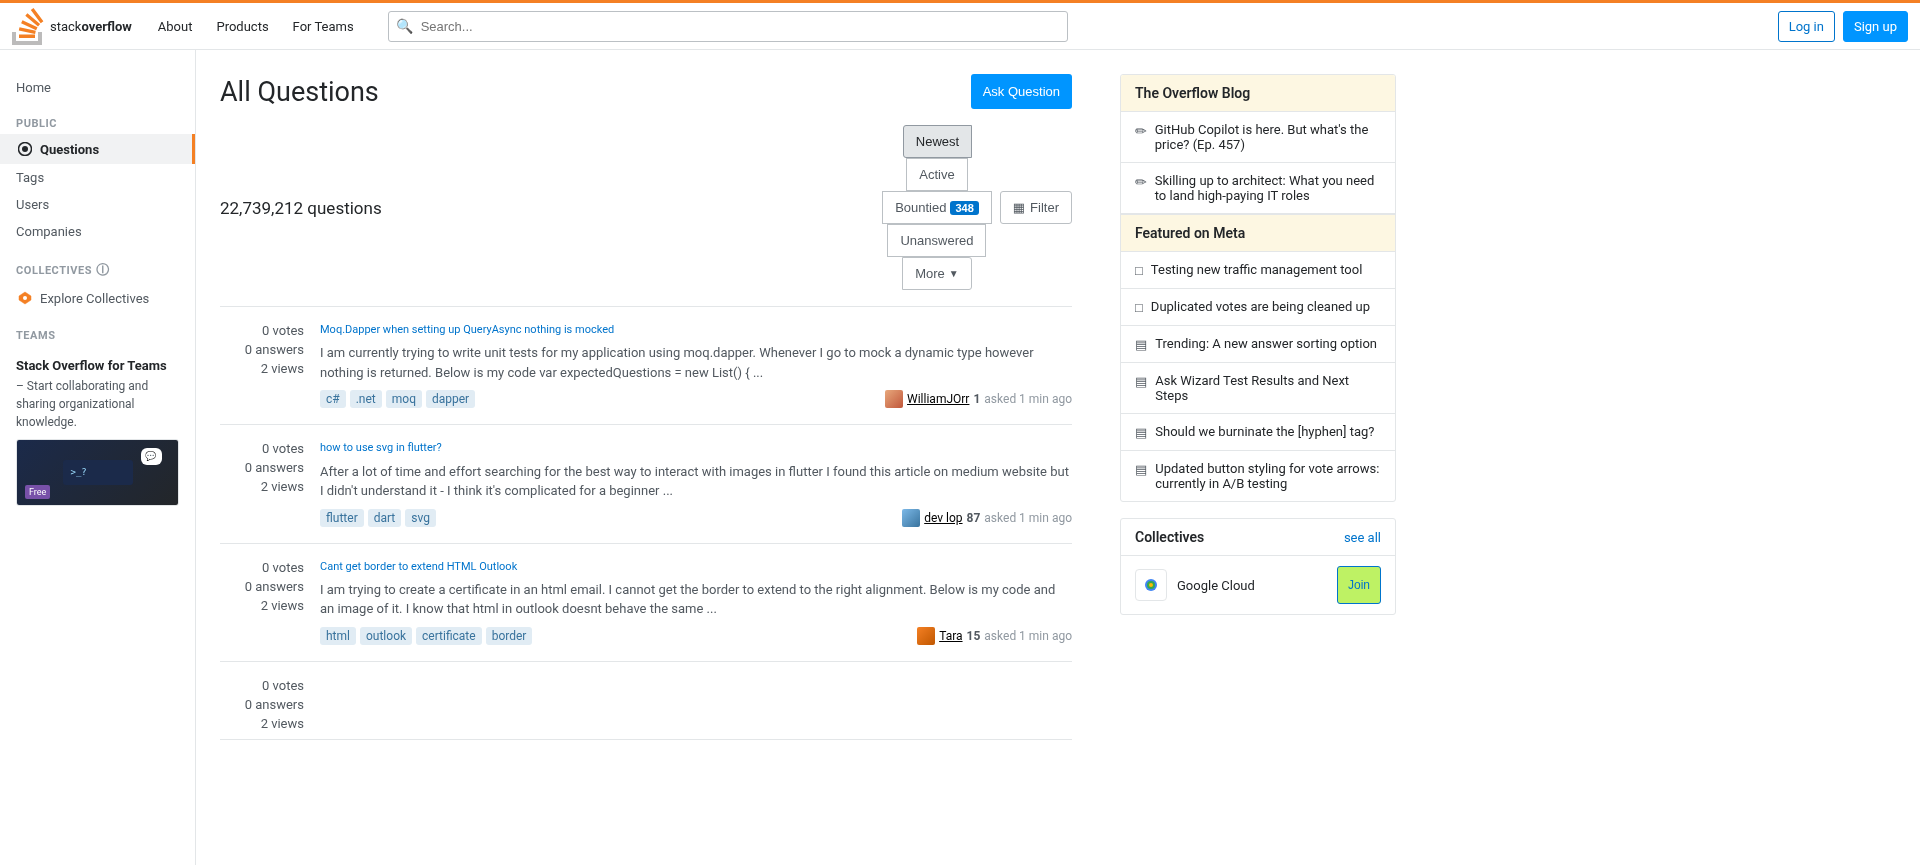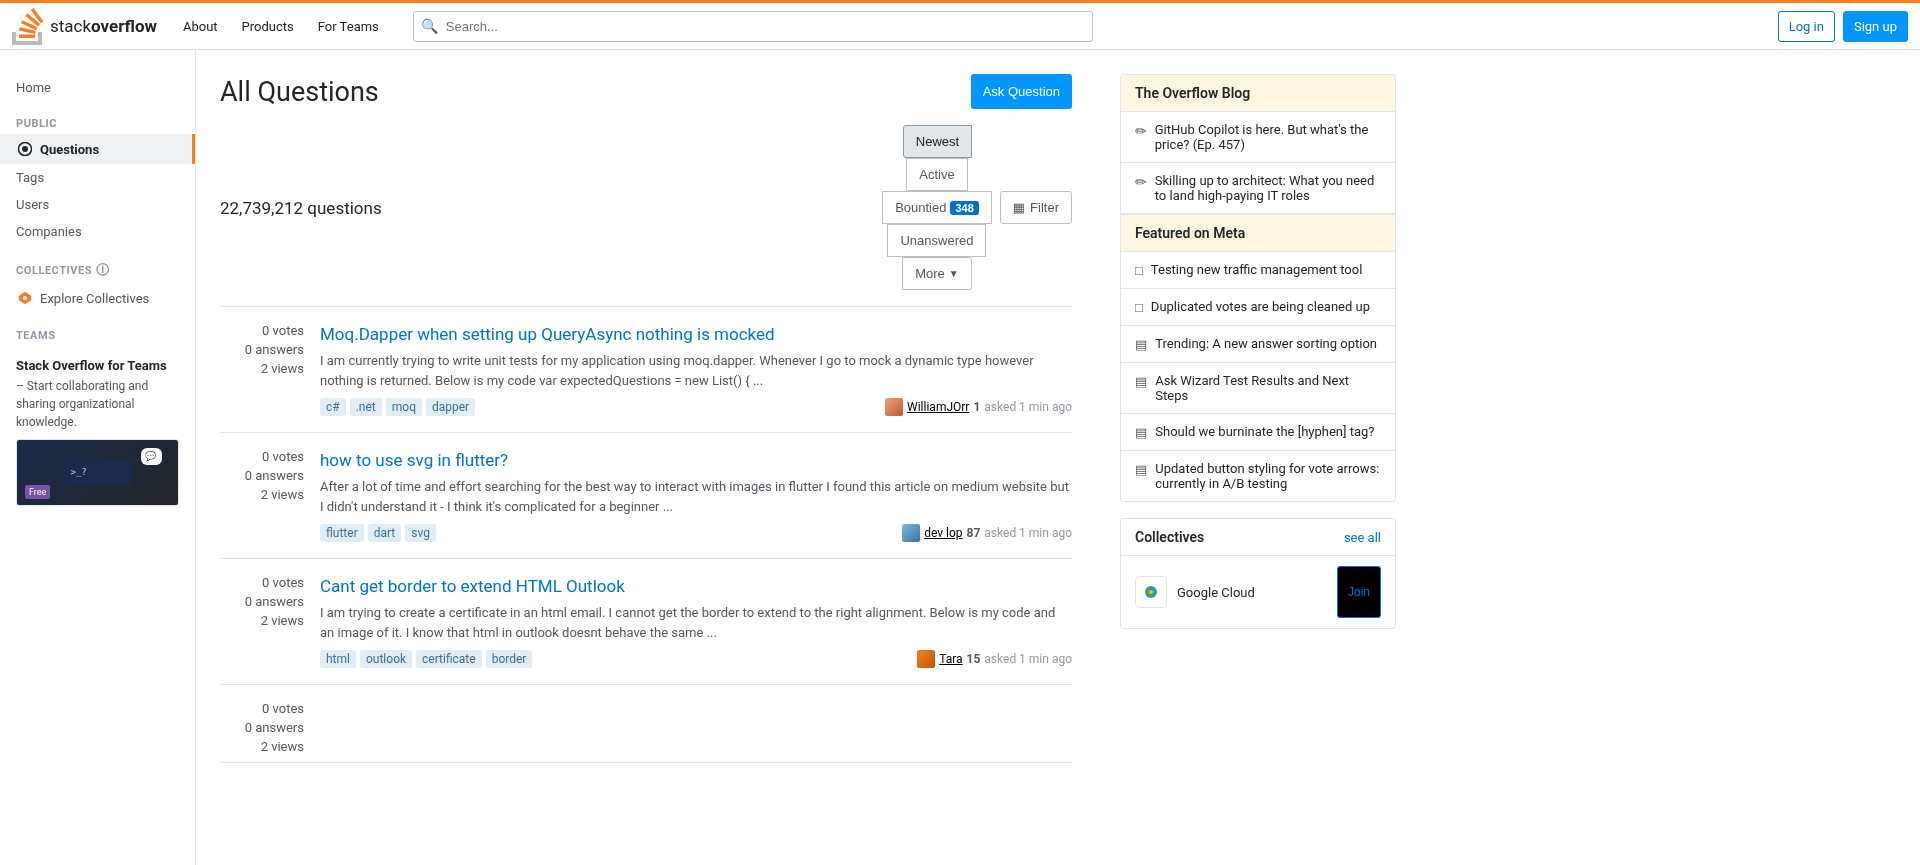--- a/index.html
+++ b/index.html
@@ -51,21 +51,21 @@
     .badge-count { background: #0074cc; color: #fff; border-radius: 3px; padding: 1px 5px; font-size: 11px; font-weight: 700; }
     .filter-more { border-radius: 0 3px 3px 0; display: flex; align-items: center; gap: 4px; }
     .filter-btn-filter { background: #fff; color: #525960; border: 1px solid #bbc0c4; padding: 8px 12px; font-size: 13px; cursor: pointer; border-radius: 3px; margin-left: 8px; display: flex; align-items: center; gap: 5px; }
 
     
     .question-list { border-top: 1px solid #e3e6e8; }
     .question-item { display: flex; padding: 16px 0; border-bottom: 1px solid #e3e6e8; }
     .question-stats { display: flex; flex-direction: column; align-items: flex-end; min-width: 100px; padding-right: 16px; gap: 4px; }
     .stat { font-size: 13px; color: #525960; text-align: right; }
     .question-body { flex: 1; }
-    .question-title { font-size: 17px; color: #0074cc; text-decoration: none; line-height: 1.3; display: block; margin-bottom: 6px; }
+    .question-title { font-size: 11px; color: #0074cc; text-decoration: none; line-height: 1.3; display: block; margin-bottom: 6px; }
     .question-excerpt { font-size: 13px; color: #525960; line-height: 1.5; margin-bottom: 8px; }
     .question-footer { display: flex; align-items: center; justify-content: space-between; }
     .tags { display: flex; gap: 4px; flex-wrap: wrap; }
     .tag { background: #e1ecf4; color: #39739d; padding: 2px 6px; border-radius: 3px; font-size: 12px; cursor: pointer; text-decoration: none; }
     .question-meta { font-size: 12px; color: #9199a1; display: flex; align-items: center; gap: 4px; }
     .user-name { color: #000000; }
     .user-rep { color: #525960; font-weight: 700; }
 
     
     #right-sidebar { width: 300px; min-width: 300px; padding: 24px 0 24px 24px; }
@@ -77,21 +77,21 @@
     .widget-item a { color: #232629; text-decoration: none; }
     .pencil-icon { color: #525960; font-size: 14px; flex-shrink: 0; margin-top: 1px; }
     .featured-meta-header { background: #fdf7e2; padding: 10px 14px; font-size: 14px; font-weight: 600; color: #232629; border-bottom: 1px solid #e3e6e8; border-top: 1px solid #e3e6e8; }
     .collectives-widget { border: 1px solid #e3e6e8; border-radius: 3px; margin-bottom: 16px; overflow: hidden; }
     .collectives-header { display: flex; justify-content: space-between; align-items: center; padding: 10px 14px; border-bottom: 1px solid #e3e6e8; }
     .collectives-title { font-size: 14px; font-weight: 600; }
     .see-all-link { color: #0074cc; font-size: 13px; text-decoration: none; }
     .collective-item { display: flex; align-items: center; gap: 10px; padding: 10px 14px; }
     .collective-logo { width: 32px; height: 32px; border-radius: 4px; display: flex; align-items: center; justify-content: center; }
     .google-cloud-logo { background: #fff; border: 1px solid #e3e6e8; }
-    .join-btn { margin-left: auto; background: #000000; color: #0074cc; border: 1px solid #0074cc; border-radius: 3px; padding: 18px 10px; font-size: 12px; cursor: pointer; }
+    .join-btn { margin-left: auto; background: #bef264; color: #0074cc; border: 1px solid #0074cc; border-radius: 3px; padding: 11px 10px; font-size: 12px; cursor: pointer; }
 
     
     ::-webkit-scrollbar { width: 6px; }
     ::-webkit-scrollbar-track { background: #f1f1f1; }
     ::-webkit-scrollbar-thumb { background: #c8ccd0; border-radius: 3px; }
 
     
     .teams-promo-box { margin: 8px 16px; border: 1px solid #e3e6e8; border-radius: 3px; overflow: hidden; background: #fff; }
     .promo-img { width: 100%; height: 65px; background: linear-gradient(135deg, #1b2a4a 0%, #232629 100%); display: flex; align-items: center; justify-content: center; position: relative; }
     .promo-terminal { background: #1b2a4a; color: #fff; font-family: monospace; font-size: 11px; padding: 6px 8px; border-radius: 3px; width: 70px; }
@@ -102,21 +102,21 @@
 </head>
 <body>
 
 <header id="header">
   <a class="logo" href="#">
 
     <svg width="32" height="37" viewBox="0 0 32 37" xmlns="http://www.w3.org/2000/svg" style="margin-right:6px">
       <path d="M26 33v-9h4v13H0V24h4v9h22z" fill="#BCBBBB"></path>
       <path d="M21.5 0l-2.7 2 9.9 13.3 2.7-2L21.5 0zM26 18.4L13.3 7.8l2.1-2.5 12.7 10.6-2.1 2.5zM9.1 15.2l15 7 1.4-3-15-7-1.4 3zm14 10.79l.7-3.2-16.3-3.5-.7 3.2 16.3 3.5zM23 30H7v-3.5h16V30z" fill="#F48024"></path>
     </svg>
-    <span style="font-size:17px;font-weight:400;color:#232629;"><span style="font-weight:400">stack</span><span style="font-weight:700">overflow</span></span>
+    <span style="font-size:13px;font-weight:400;color:#232629;"><span style="font-weight:400">stack</span><span style="font-weight:700">overflow</span></span>
   </a>
 
   <nav>
     <a href="#">About</a>
     <a href="#">Products</a>
     <a href="#">For Teams</a>
   </nav>
 
   <div class="search-wrap">
     <span class="search-icon">🔍</span>

